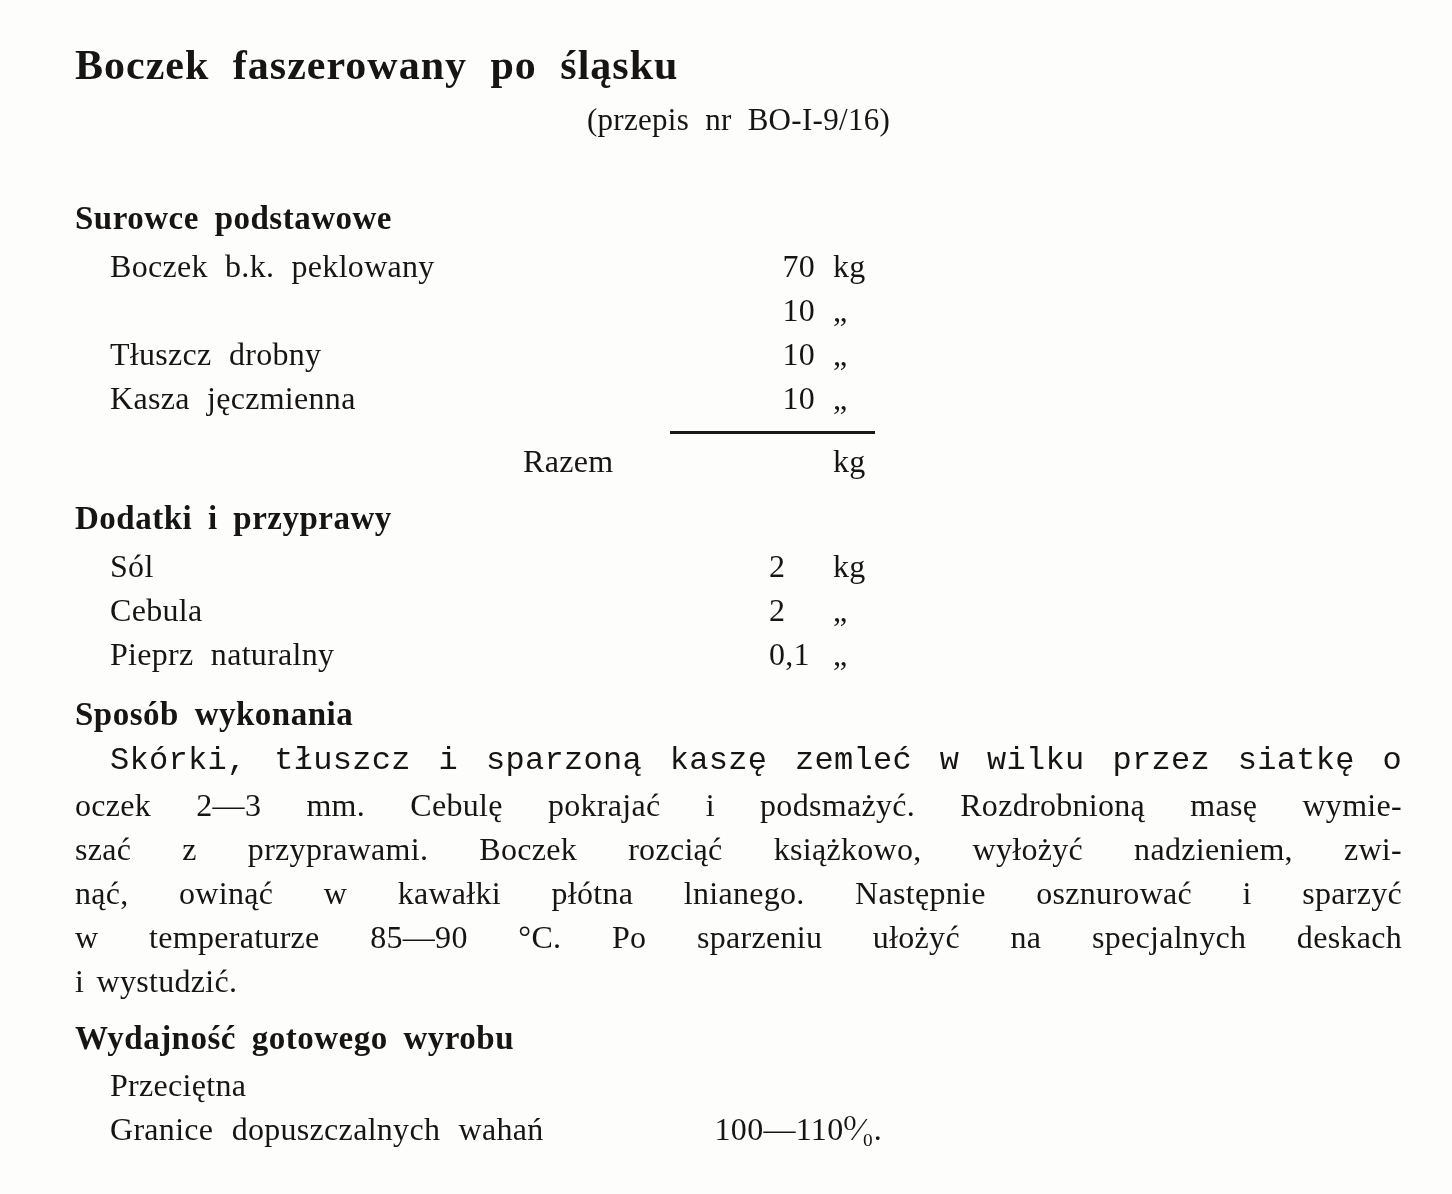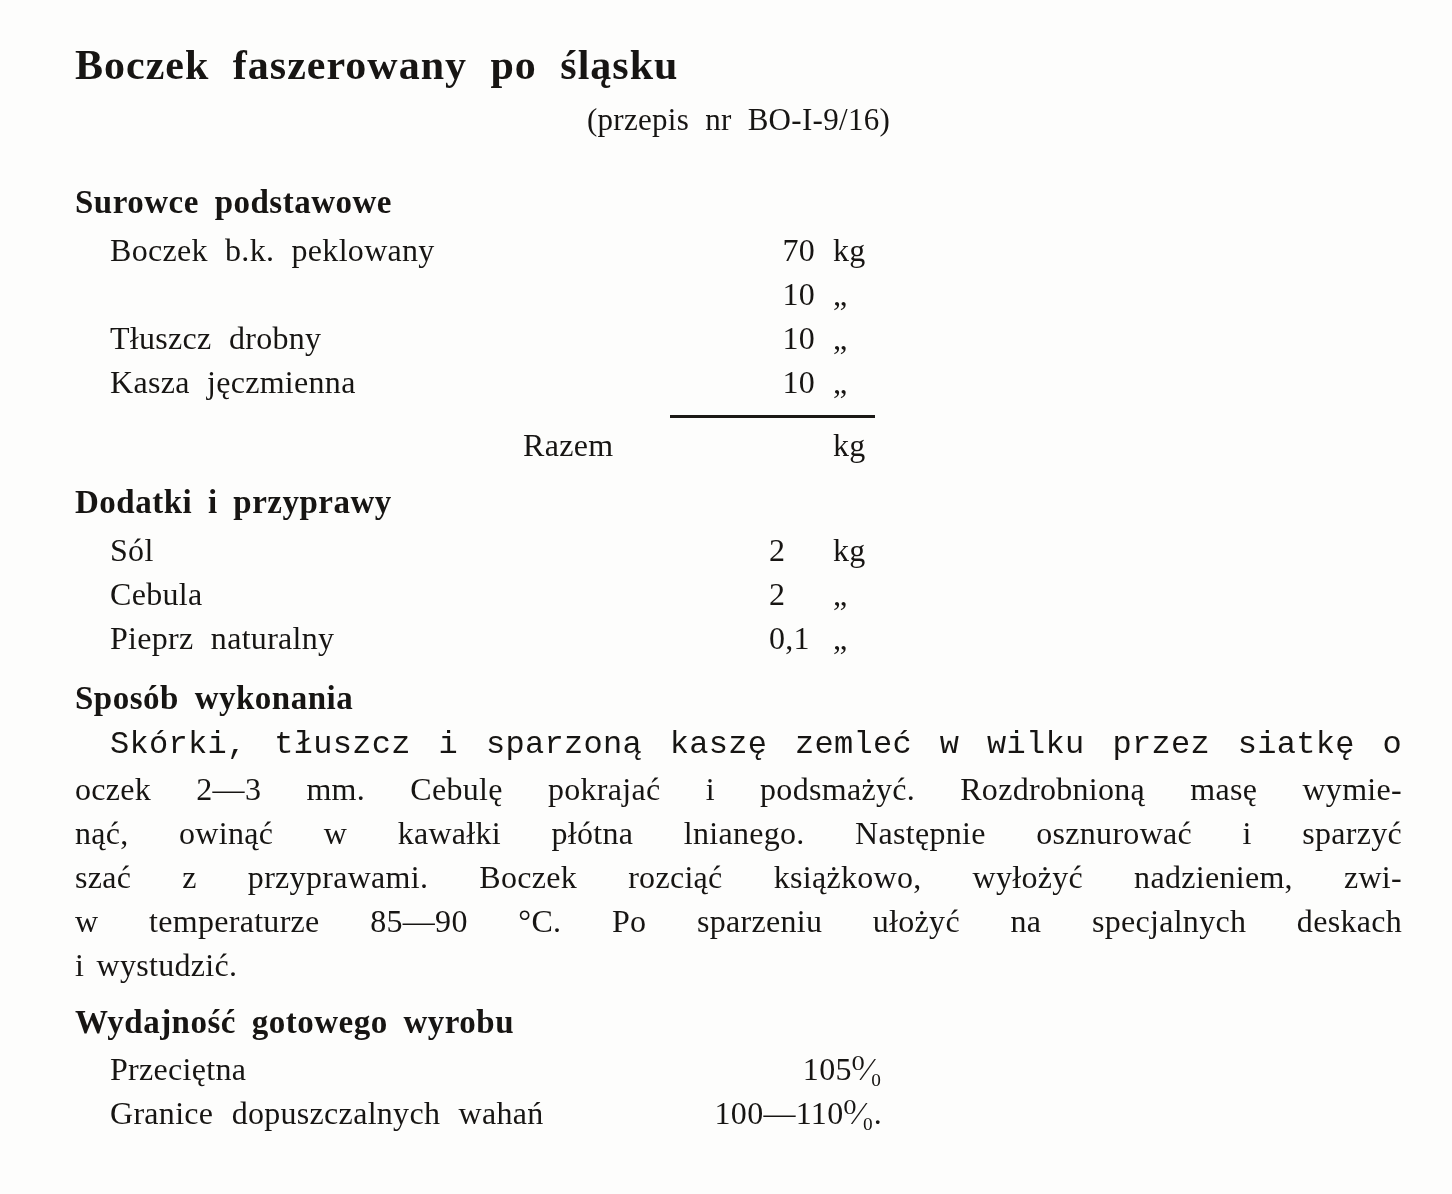--- a/index.html
+++ b/index.html
@@ -34,21 +34,21 @@
     word-spacing: 8px;
   }
   .heading {
     margin: 0;
     font-size: 33px;
     line-height: 40px;
     font-weight: 700;
     letter-spacing: 0.5px;
     word-spacing: 7px;
   }
-  .h-surowce   { margin-top: 44px; }
+  .h-surowce   { margin-top: 60px; }
   .h-dodatki   { margin-top: 14px; }
   .h-sposob    { margin-top: 18px; }
   .h-wydajnosc { margin-top: 15px; }
 
   .rows { margin-top: 6px; }
   .row {
     position: relative;
     height: 44px;
     line-height: 44px;
     white-space: nowrap;
@@ -152,31 +152,30 @@
       <span class="label">Pieprz naturalny</span>
       <span class="qty-l">0,1</span>
       <span class="unit-col">„</span>
     </div>
   </div>
 
   <h2 class="heading h-sposob">Sposób wykonania</h2>
   <div class="paragraph">
     <div class="pline just indent">Skórki, tłuszcz i sparzoną kaszę zemleć w wilku przez siatkę o średnicy</div>
     <div class="pline just">oczek 2—3 mm. Cebulę pokrajać i podsmażyć. Rozdrobnioną masę wymie-</div>
+    <div class="pline just">szać z przyprawami. Boczek rozciąć książkowo, wyłożyć nadzieniem, zwi-</div>
     <div class="pline just">nąć, owinąć w kawałki płótna lnianego. Następnie osznurować i sparzyć</div>
-    <div class="pline just">szać z przyprawami. Boczek rozciąć książkowo, wyłożyć nadzieniem, zwi-</div>
     <div class="pline just">w temperaturze 85—90 °C. Po sparzeniu ułożyć na specjalnych deskach</div>
     <div class="pline">i wystudzić.</div>
   </div>
 
   <h2 class="heading h-wydajnosc">Wydajność gotowego wyrobu</h2>
   <div class="yield-rows">
     <div class="yield-row">
       <span class="label">Przeciętna</span>
-      <span class="value">105⁰⁄₀</span>
     </div>
     <div class="yield-row">
       <span class="label">Granice dopuszczalnych wahań</span>
       <span class="value">100—110⁰⁄₀.</span>
     </div>
   </div>
 
 </div>
 
 </body></html>

